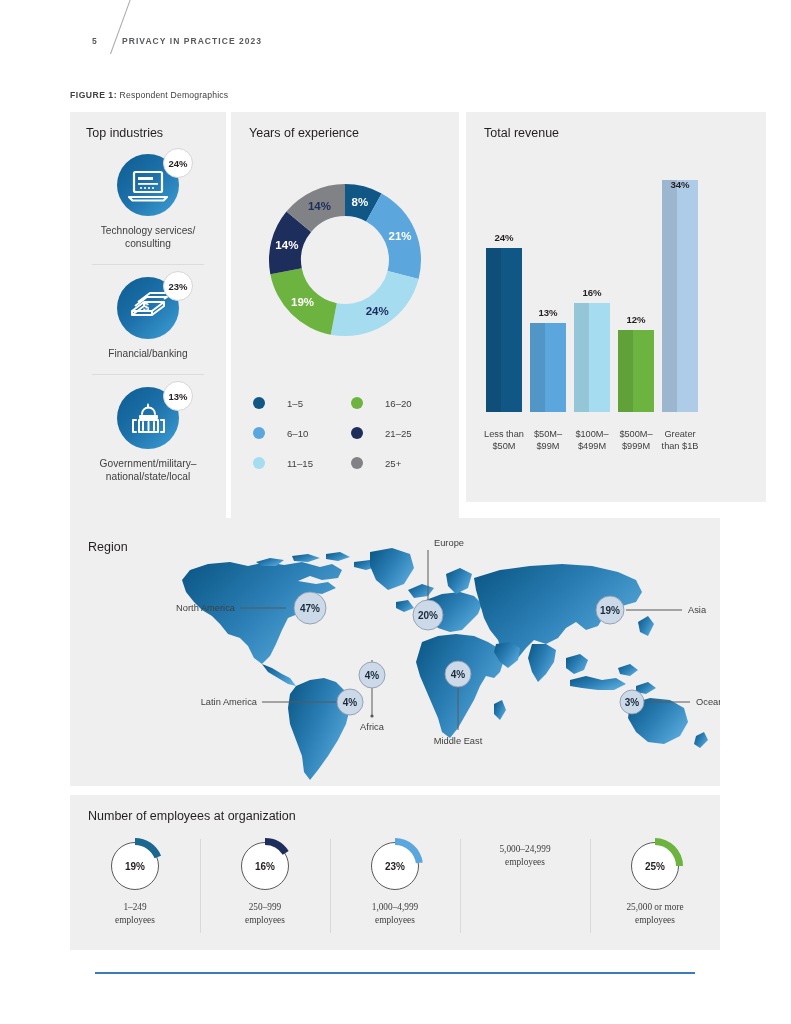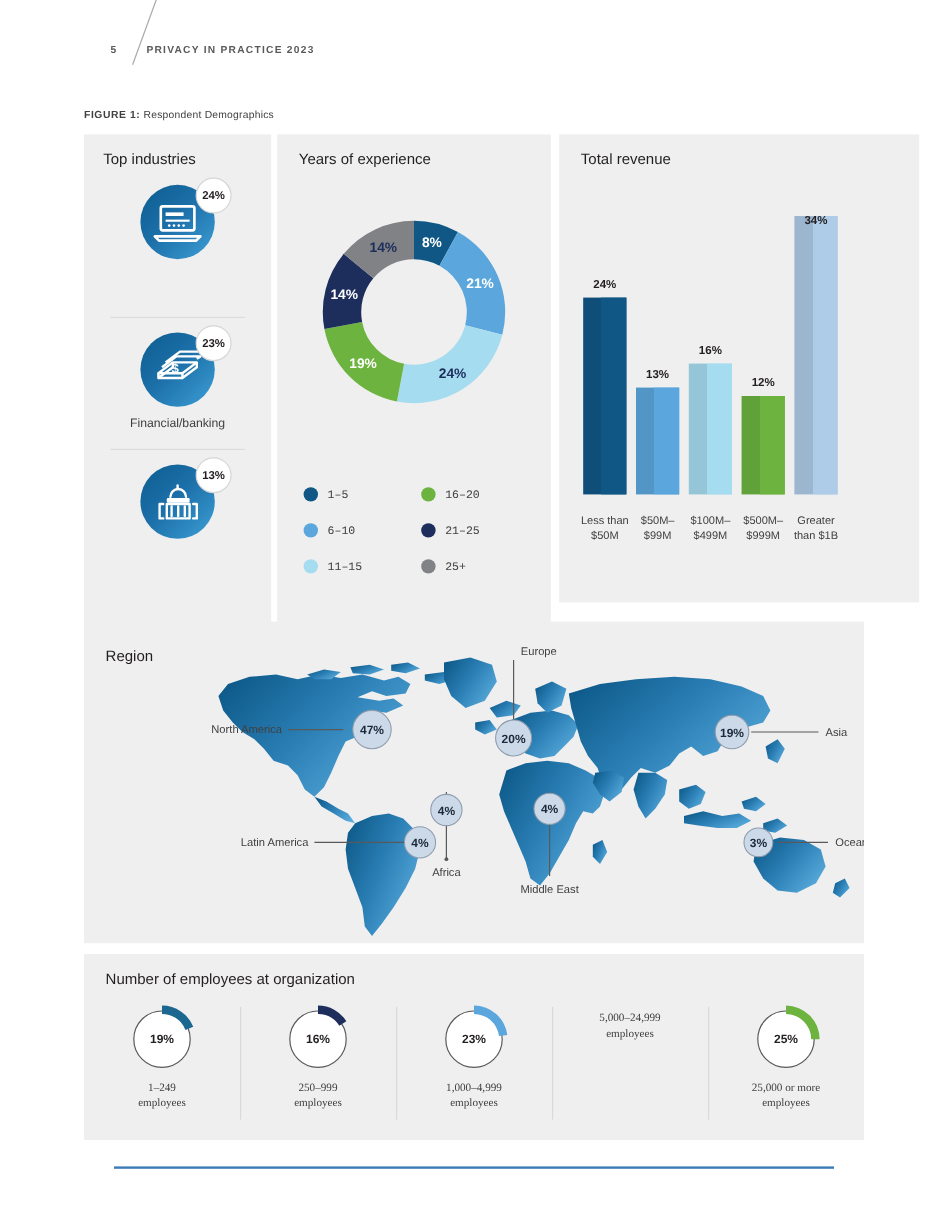--- a/index.html
+++ b/index.html
@@ -54,21 +54,21 @@
   .ind-label { margin-top:8px; font-size:10.2px; color:#404041; line-height:13px; }
   .ind-div { position:absolute; left:22px; width:112px; height:1px; background:#dcdcdc; }
   .ind-ico { position:absolute; left:0; top:0; width:62px; height:62px; }
 
   
   #p-years { left:231px; top:112px; width:228px; height:408px; }
   #p-years .panel-title { position:absolute; left:18px; top:14px; }
   #donut-exp { position:absolute; left:36px; top:42px; }
   .legend { position:absolute; left:22px; top:276px; width:196px;
             display:grid; grid-template-columns:1fr 1fr; grid-auto-rows:30px; }
-  .lg { display:flex; align-items:flex-end; gap:8px;font-family:Liberation Mono, monospace; }
+  .lg { display:flex; align-items:center; gap:22px; }
   .lg-dot { width:12px; height:12px; border-radius:50%; flex:0 0 auto; }
   .lg-txt { font-size:9.6px; color:#404041; }
 
   
   #p-revenue { left:466px; top:112px; width:300px; height:390px; }
   #p-revenue .panel-title { position:absolute; left:18px; top:14px; }
   .bars { position:absolute; left:14px; top:32px; width:226px; height:310px; }
   .bar-col { position:absolute; bottom:42px; width:36px; }
   .bar-rect { position:absolute; bottom:0; left:0; width:36px; }
   .bar-val { position:absolute; left:0; width:36px; text-align:center;
@@ -125,20 +125,21 @@
           <rect x="21" y="23" width="15" height="3" fill="#fff"></rect>
           <rect x="21" y="29" width="20" height="1.8" fill="#fff"></rect>
           <circle cx="24" cy="34" r="1.1" fill="#fff"></circle>
             <circle cx="28" cy="34" r="1.1" fill="#fff"></circle>
           <circle cx="32" cy="34" r="1.1" fill="#fff"></circle>
             <circle cx="36" cy="34" r="1.1" fill="#fff"></circle>
           <path d="M12 43 h38 l-3.5 3.5 h-31 z" fill="none" stroke="#fff" stroke-width="2.2" stroke-linejoin="round"></path>
         </svg>
         <div class="ind-badge">24%</div>
       </div>
+      <div class="ind-label">Technology services/<br>consulting</div>
     </div>
     <div class="ind-div" style="top:152px"></div>
 
     <div class="ind-item" style="top:165px">
       <div class="ind-circle">
         <svg class="ind-ico" viewBox="0 0 62 62">
           <g fill="none" stroke="#fff" stroke-width="2" stroke-linejoin="round">
             <path d="M15 34 L27 25 L47 25 L35 34 Z"></path>
             <path d="M15 34 v4 L27 29 v-4"></path>
             <path d="M35 34 v4 L47 29 v-4"></path>
@@ -162,20 +163,21 @@
             <path d="M31 20.5 v-3"></path>
             <path d="M23 29 h17 v2 h-17 z"></path>
             <path d="M22 33 h19 v12 h-19 z"></path>
             <path d="M26 35 v8 M31.5 35 v8 M37 35 v8"></path>
             <path d="M19 33 h-3 v12 h3"></path>
             <path d="M44 33 h3 v12 h-3"></path>
           </g>
         </svg>
         <div class="ind-badge">13%</div>
       </div>
+      <div class="ind-label">Government/military–<br>national/state/local</div>
     </div>
   </div>
 
   <div class="panel" id="p-years">
     <div class="panel-title">Years of experience</div>
     <svg id="donut-exp" width="156" height="212" viewBox="0 0 156 212">
         <path d="M78 30 A76 76 0 0 1 114.61327923173036 39.400692316666365 L99.19716166047547 67.44250607807001 A44 44 0 0 0 78 62 Z" fill="#115786"></path>
         <text x="92.9213932298913" y="51.885010332282135" text-anchor="middle" font-family="'Liberation Sans',sans-serif" font-size="11.5" font-weight="700" fill="#ffffff">8%</text>
         <path d="M114.61327923173036 39.400692316666365 A76 76 0 0 1 151.61232024577598 124.90043142452896 L120.61765908965978 116.9423550352536 A44 44 0 0 0 99.19716166047547 67.44250607807001 Z" fill="#5ba7dd"></path>
         <text x="133.06527754103888" y="86.17112656191316" text-anchor="middle" font-family="'Liberation Sans',sans-serif" font-size="11.5" font-weight="700" fill="#ffffff">21%</text>

